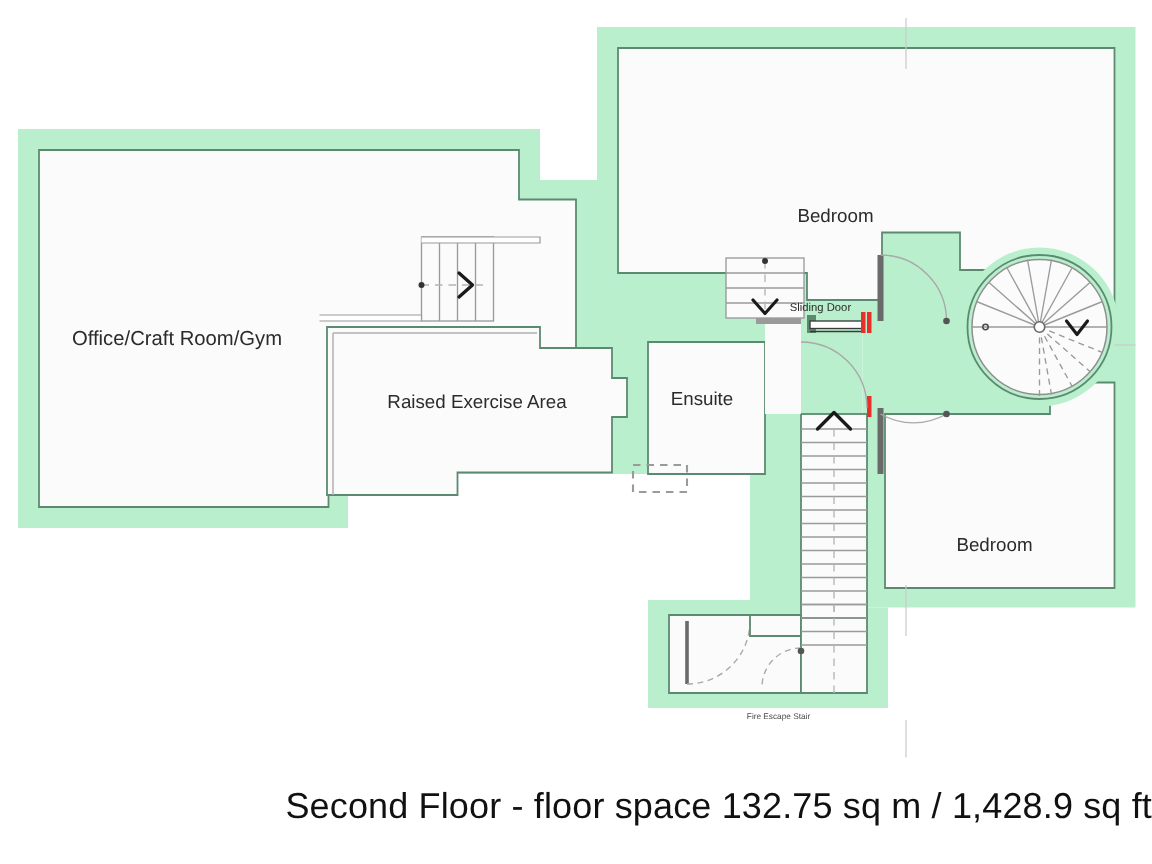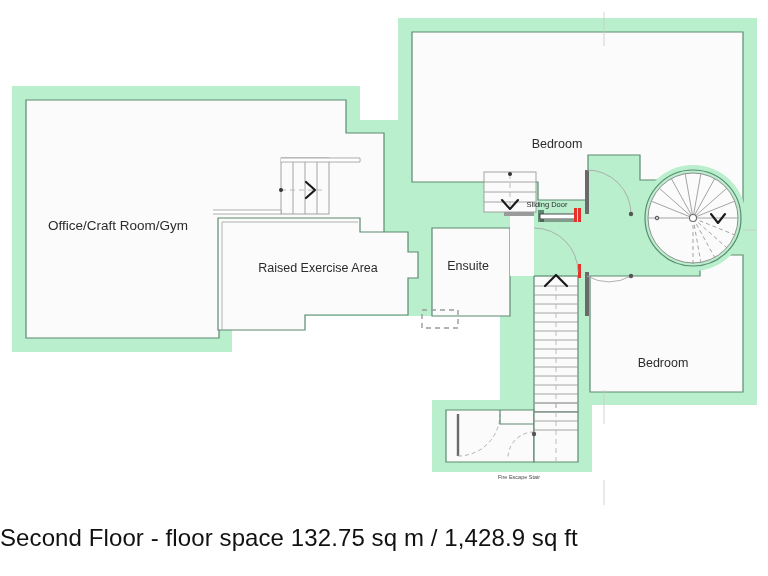--- a/index.html
+++ b/index.html
@@ -27,21 +27,21 @@
     height: 512px;
   }
   #plan-title {
     position: absolute;
     left: 0;
     top: 512px;
     width: 768px;
     height: 64px;
     display: flex;
     align-items: flex-start;
-    justify-content: flex-start;
+    justify-content: flex-end;
     padding-top: 12px;
     box-sizing: border-box;
   }
   #plan-title .title-text {
     font-size: 24px;
     color: #111111;
     letter-spacing: 0.1px;
     white-space: nowrap;
     font-weight: 400;
   }

